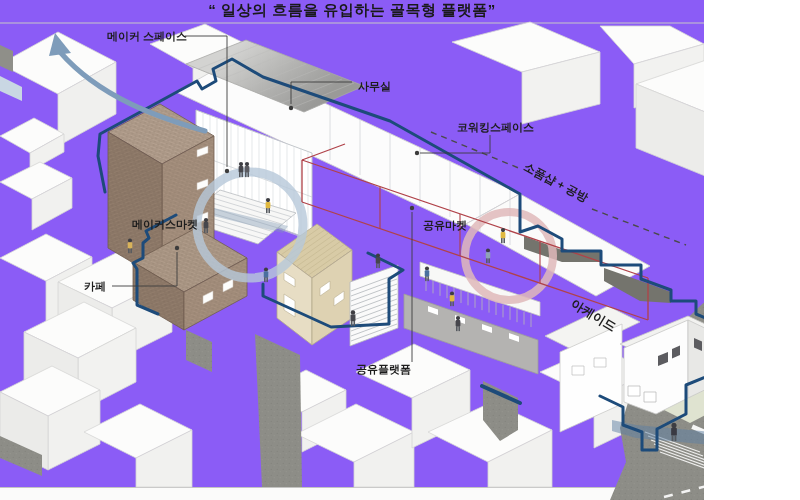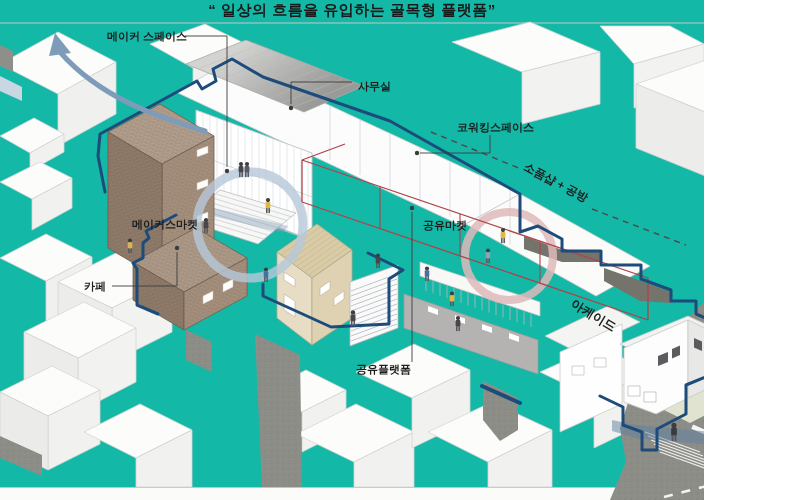--- a/index.html
+++ b/index.html
@@ -1,16 +1,16 @@
 <!DOCTYPE html>
 <html><head>
 <meta charset="utf-8">
 <style>
   html,body{margin:0;padding:0;background:#ffffff;}
-  #stage{position:relative;width:704px;height:500px;overflow:hidden;background:#14b8a6;
+  #stage{position:relative;width:704px;height:500px;overflow:hidden;background:#8b5cf6;
          font-family:"Liberation Sans","DejaVu Sans",sans-serif;}
   #title{position:absolute;top:1px;left:0;width:100%;text-align:center;
          font-size:15px;font-weight:700;color:#191919;letter-spacing:.5px;}
   svg{position:absolute;top:0;left:0;}
   svg text{font-family:"Liberation Sans","DejaVu Sans",sans-serif;font-weight:700;fill:#1d1d1d;}
   .lbl{font-size:11px;}
   .lbl-rot{font-size:11.5px;}
   .lbl-arcade{font-size:12.5px;}
 </style>
 </head>

